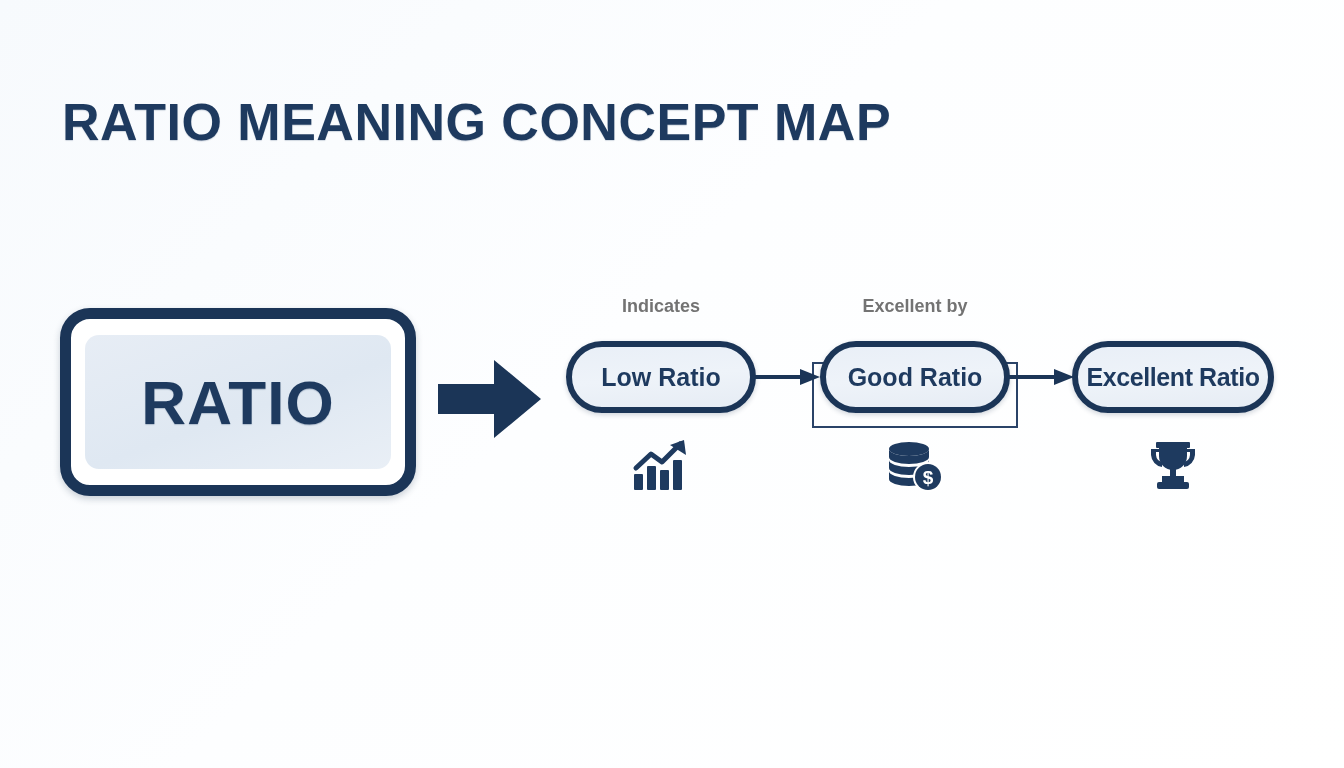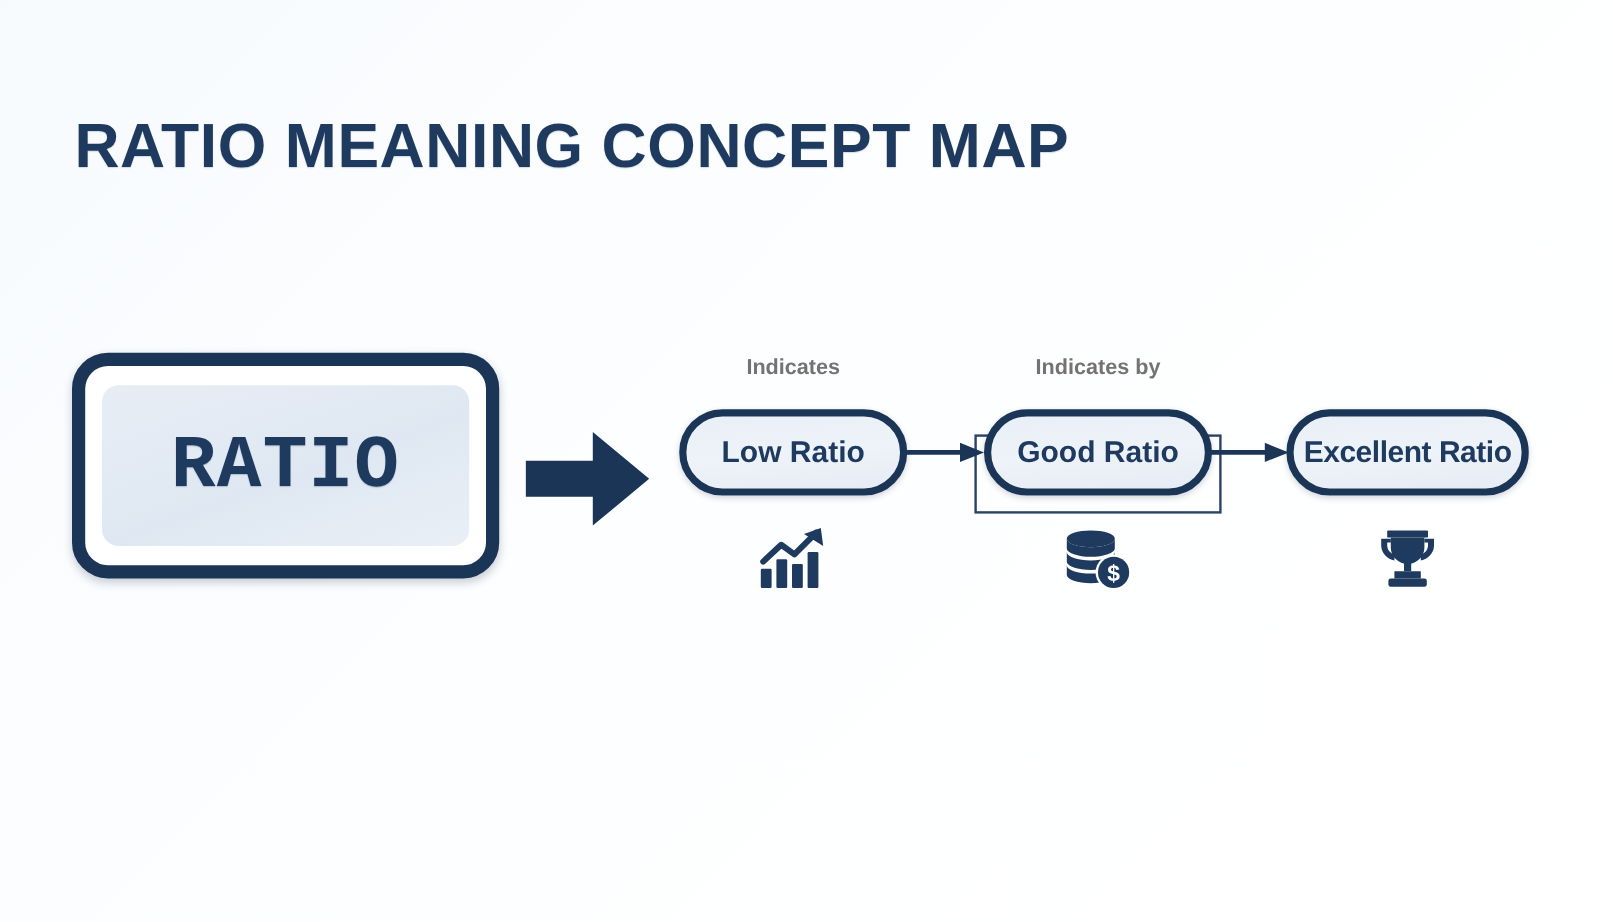--- a/index.html
+++ b/index.html
@@ -29,32 +29,31 @@
     letter-spacing: 0.5px;
     color: #1e3a5f;
     white-space: nowrap;
     text-shadow: 0 1px 1px rgba(30,58,95,0.18);
   }
 
   
   #ratio-node {
     position: absolute;
     left: 60px;
-    top: 294px;
+    top: 308px;
     width: 356px;
     height: 188px;
     border: 11px solid #1b3557;
     border-radius: 30px;
     background: #ffffff;
     box-sizing: border-box;
     box-shadow: 0 3px 7px rgba(25,45,75,0.22);
     display: flex;
     align-items: center;
     justify-content: center;
-    font-family: Liberation Mono, monospace;
   }
   #ratio-inner {
     width: 306px;
     height: 134px;
     border-radius: 14px;
     background: linear-gradient(160deg, #e7edf5 0%, #dfe8f2 55%, #e9eff6 100%);
     display: flex;
     align-items: center;
     justify-content: center;
   }
@@ -165,21 +164,21 @@
 
   <div id="big-arrow">
     <svg width="104" height="82" viewBox="0 0 104 82" xmlns="http://www.w3.org/2000/svg">
       <polygon points="0,26 56,26 56,2 103,41 56,80 56,56 0,56" fill="#1b3557"></polygon>
     </svg>
   </div>
 
   <div id="good-artifact-rect"></div>
 
   <div id="label-indicates" class="edge-label">Indicates</div>
-  <div id="label-improved" class="edge-label">Indicates by</div>
+  <div id="label-improved" class="edge-label">Excellent by</div>
 
   <div id="node-low" class="chain-node">
     <span class="node-text">Low Ratio</span>
   </div>
 
   <div id="node-excellent" class="chain-node">
     <span class="node-text">Excellent Ratio</span>
   </div>
 
   <div id="node-good" class="chain-node">

